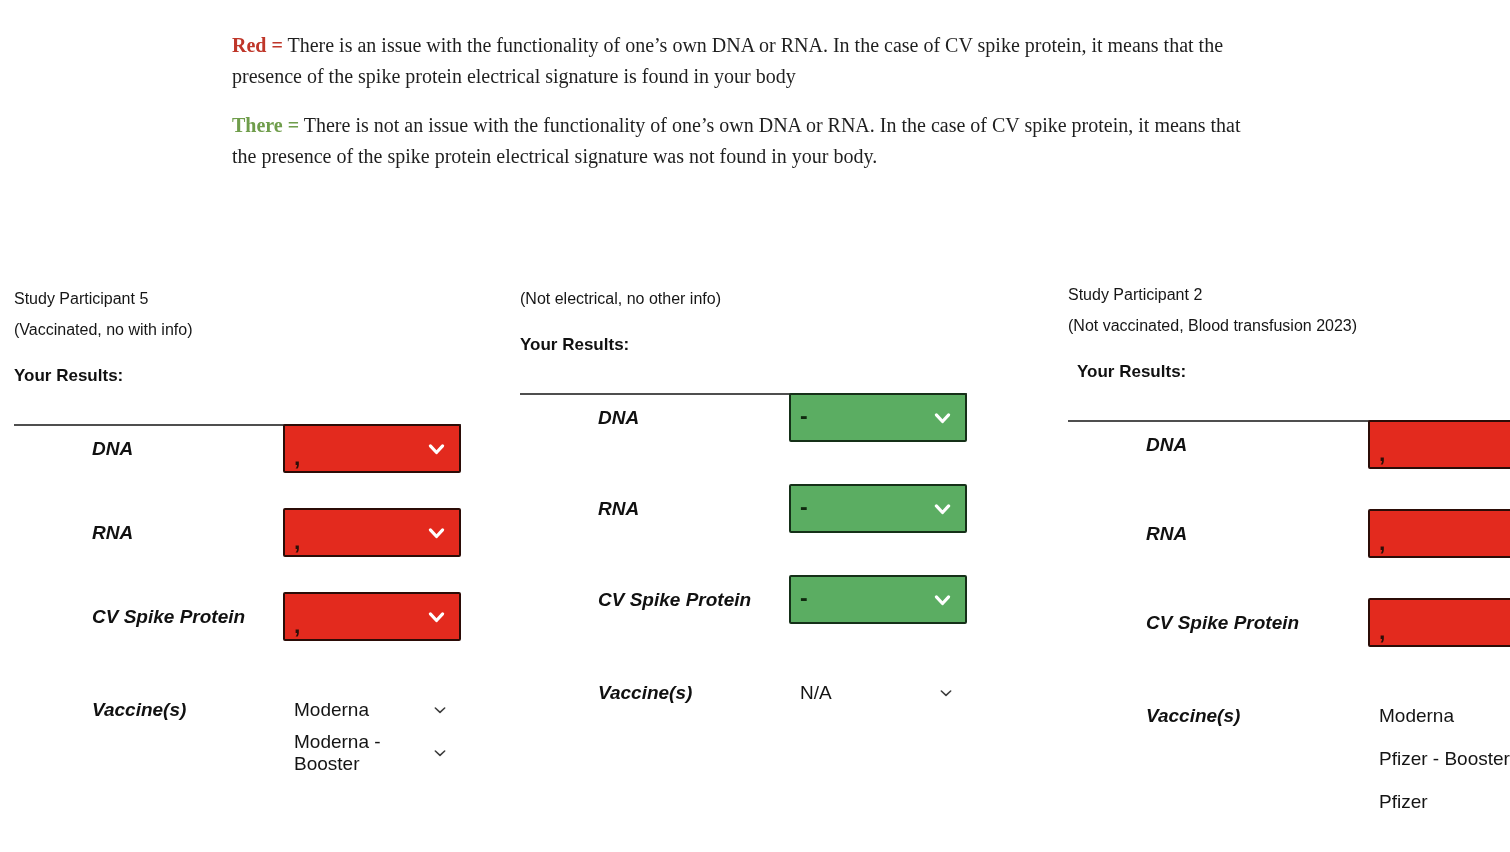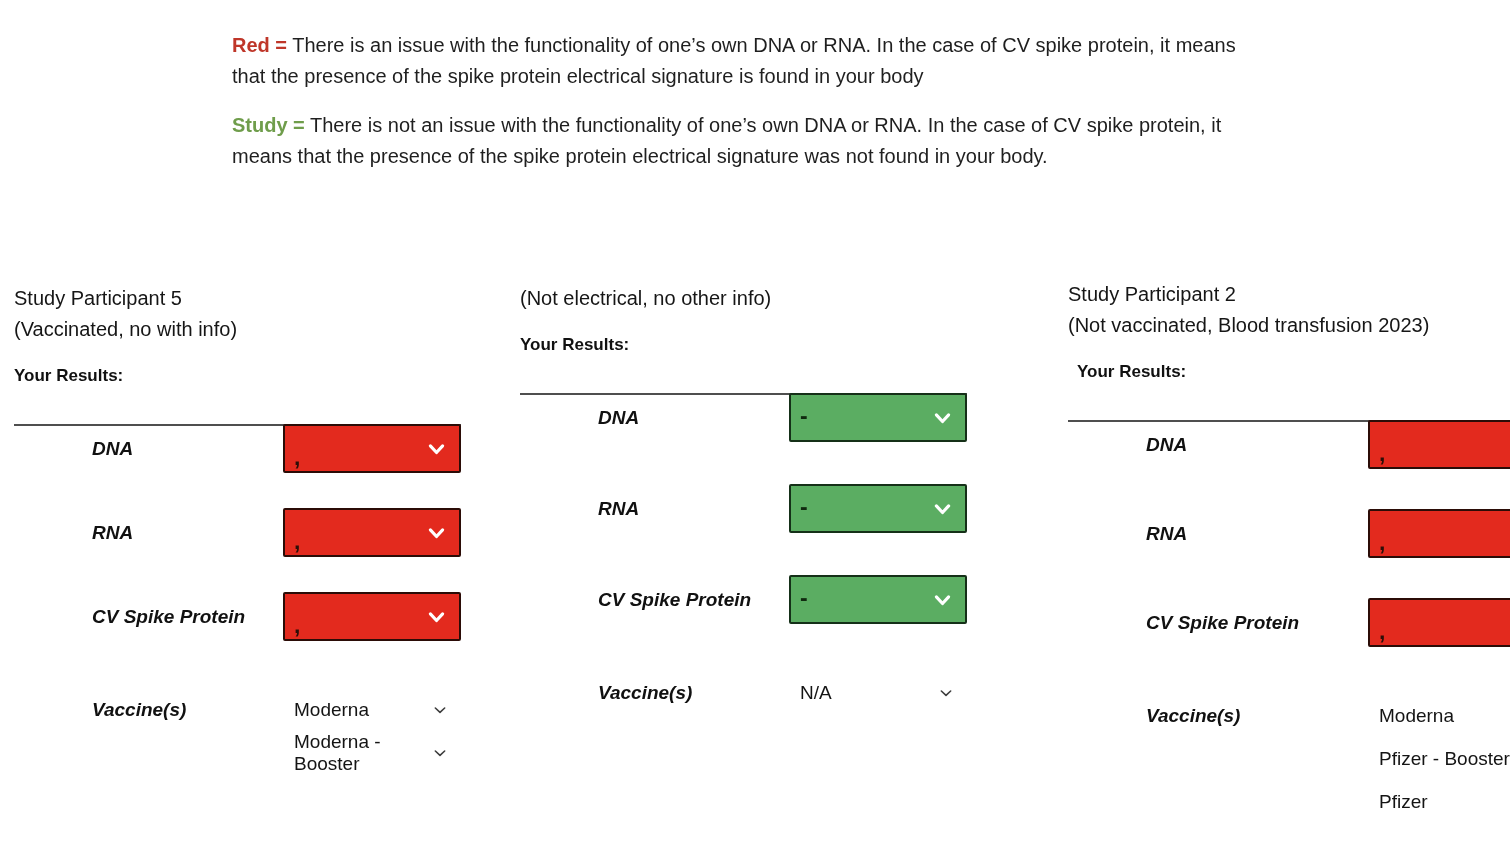--- a/index.html
+++ b/index.html
@@ -2,31 +2,31 @@
 <html><head>
 <meta charset="utf-8">
 <style>
   * { margin:0; padding:0; box-sizing:border-box; }
   html,body { background:#ffffff; }
   body { font-family:"Liberation Sans", sans-serif; color:#1c1c1c; }
   .page { position:relative; width:1510px; height:852px; background:#ffffff; overflow:hidden; }
 
   
   .legend { position:absolute; left:232px; top:30px; width:1015px; font-size:20px; line-height:31px; color:#1f1f1f; }
-  .legend p { margin-bottom:18px; }
+  .legend p { margin-bottom:18px;font-family:Liberation Serif, serif; }
   .legend-red-label { color:#bf3629; font-weight:bold; }
   .legend-green-label { color:#6f9d4b; font-weight:bold; }
 
   
   .participant-col { position:absolute; }
   .col-a { left:14px;   top:283px; width:447px; }
   .col-b { left:520px;  top:283px; width:447px; }
   .col-c { left:1068px; top:279px; width:478px; }
 
-  .p-name, .p-info { font-size:20px; line-height:31px; color:#161616; }
+  .p-name, .p-info { font-size:16px; line-height:31px; color:#161616; }
   .results-label { margin-top:21px; font-size:17px; font-weight:bold; color:#111; }
   .col-c .results-label { padding-left:9px; }
 
   .results-table { margin-top:38px; border-top:2px solid #4f4f4f; }
 
   .row { display:flex; align-items:center; }
   .row-label { flex:1; text-align:left; padding-left:78px; padding-right:8px;
                font-size:19px; font-weight:bold; font-style:italic; color:#111; }
 
   .results-row:first-child { margin-top:-2px; }
@@ -56,21 +56,21 @@
   .v-chevron { color:#3d3d3d; display:flex; }
   .v-chevron svg { width:16px; height:16px; }
 </style>
 </head>
 <body>
 
 <div class="page">
 
   <div class="legend">
     <p><span class="legend-red-label">Red =</span><span> There is an issue with the functionality of one’s own DNA or RNA. In the case of CV spike protein, it means that the presence of the spike protein electrical signature is found in your body</span></p>
-    <p><span class="legend-green-label">Study =</span><span> There is not an issue with the functionality of one’s own DNA or RNA. In the case of CV spike protein, it means that the presence of the spike protein electrical signature was not found in your body.</span></p>
+    <p><span class="legend-green-label">There =</span><span> There is not an issue with the functionality of one’s own DNA or RNA. In the case of CV spike protein, it means that the presence of the spike protein electrical signature was not found in your body.</span></p>
   </div>
 
   <div class="participant-col col-a">
     <div class="p-name">Study Participant 5</div>
     <div class="p-info">(Vaccinated, no with info)</div>
     <div class="results-label">Your Results:</div>
     <div class="results-table">
       <div class="row results-row">
         <div class="row-label">DNA</div>
         <div class="dropdown" data-state="red">

